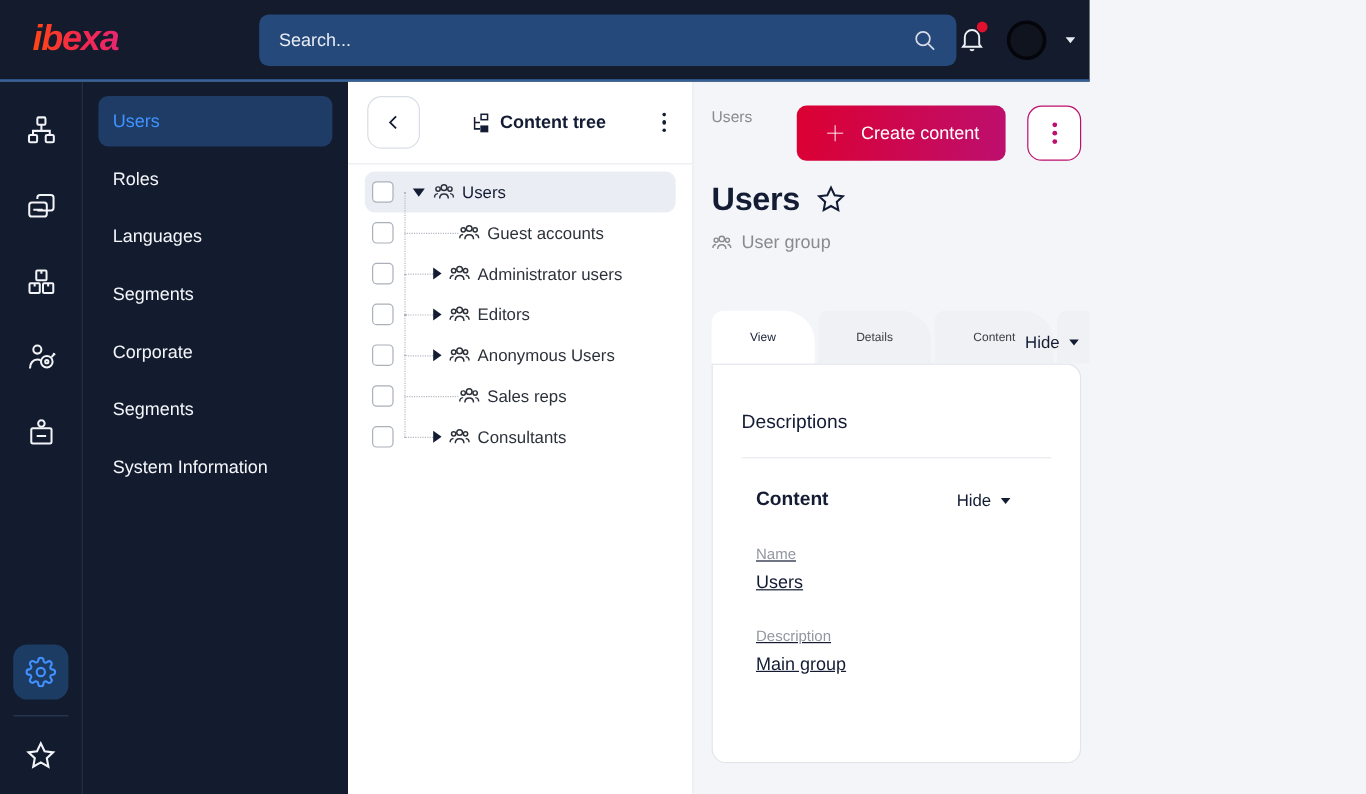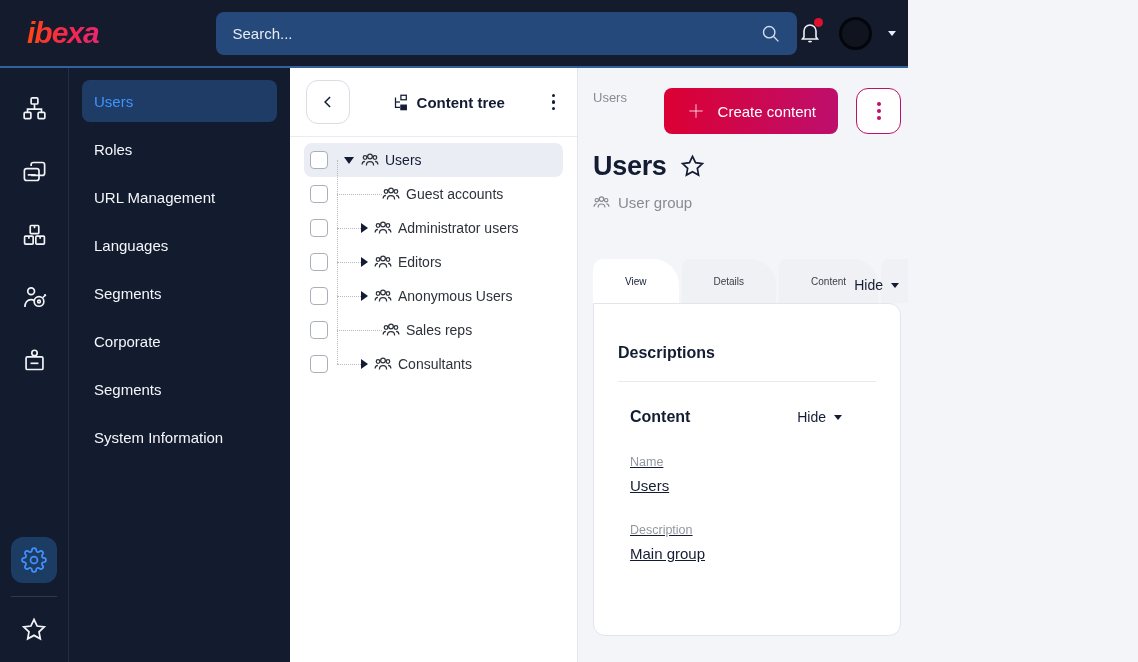--- a/index.html
+++ b/index.html
@@ -94,21 +94,21 @@
   .tab { height:44px; display:flex; align-items:center; padding:0 32px; font-size:10px; color:#3b4048;
          background:#f0f1f4; border-radius:8px 26px 0 0; margin-right:3px; cursor:pointer; }
   .tab.active { background:#fff; color:#131c33; border-radius:10px 26px 0 0; }
   .tab.kebab-tab { padding:0 30px; }
   .hide-ctl { position:absolute; right:2px; bottom:10px; display:flex; align-items:center; gap:8px;
               font-size:14px; color:#131c33; cursor:pointer; background:none; border:none;
               font-family:"Liberation Sans",sans-serif; }
 
   .card { background:#fff; border:1px solid #e2e5eb; border-radius:0 12px 12px 12px;
           min-height:333px; padding:40px 24px 24px; }
-  .section-title { font-size:16px; font-weight:700; color:#131c33; }
+  .section-title { font-size:16px; font-weight:400; color:#131c33; }
   .card-divider { height:1px; background:#e8eaef; margin:19px 0 26px; }
   .group-head { display:flex; justify-content:space-between; align-items:center; padding:0 12px 0 12px; }
   .group-title { font-size:16px; font-weight:700; color:#131c33; }
   .group-hide { display:flex; align-items:center; gap:8px; font-size:14px; color:#131c33;
                 background:none; border:none; cursor:pointer; font-family:"Liberation Sans",sans-serif; margin-right:22px; }
   .field { padding-left:12px;text-decoration:underline; }
   .field-label { font-size:12.5px; color:#9297a0; margin-top:29px; }
   .field-value { font-size:15px; color:#131c33; margin-top:8px; }
 </style>
 </head>
@@ -195,21 +195,20 @@
     <button class="rail-btn star">
       <svg width="28" height="28" viewBox="0 0 24 24" fill="none" stroke="currentColor" stroke-width="1.5">
         <path d="M12 3l2.7 5.6 6.1.8-4.5 4.2 1.1 6-5.4-3-5.4 3 1.1-6L3.2 9.4l6.1-.8L12 3z"></path>
       </svg>
     </button>
   </nav>
 
   <nav class="sidebar">
     <div class="side-item active">Users</div>
     <div class="side-item">Roles</div>
-    <div class="side-item">URL Management</div>
     <div class="side-item">Languages</div>
     <div class="side-item">Segments</div>
     <div class="side-item">Corporate</div>
     <div class="side-item">Segments</div>
     <div class="side-item">System Information</div>
   </nav>
 
   <aside class="tree-panel">
     <div class="tree-head">
       <button class="back-btn">

